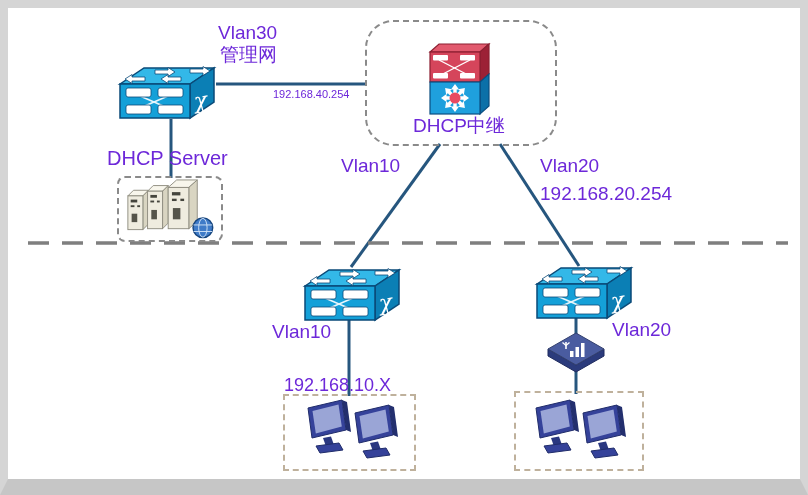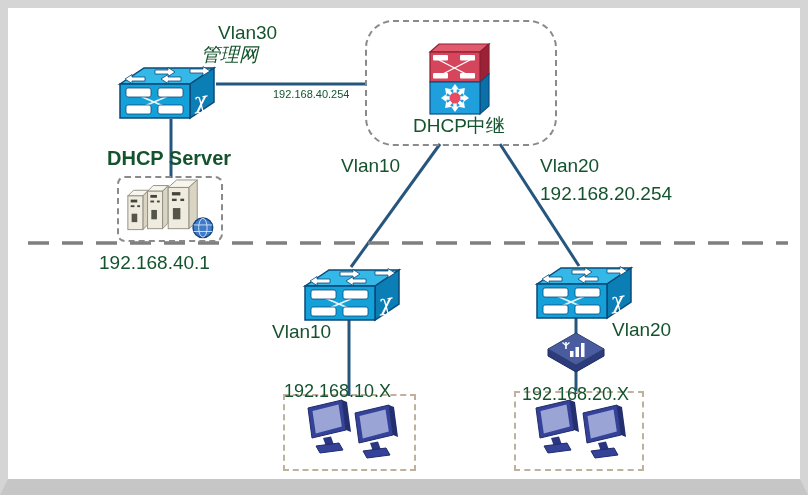--- a/index.html
+++ b/index.html
@@ -12,29 +12,29 @@
   }
   .frame{
     position:absolute;inset:0;
     border:8px solid #d5d5d5;
     border-bottom:16px solid #c6c6c6;
     pointer-events:none;
     z-index:50;
   }
   .lbl{
     position:absolute;
-    color:#14532d;
+    color:#6d28d9;
     font-size:19px;
     line-height:1.15;
     white-space:nowrap;
     z-index:30;
   }
-  .ip{font-size:18px;margin-top:6px;}
+  .ip{font-size:18px;}
   .small-ip{font-size:11px;}
-  .bold{font-weight:bold;font-size:20px;}
+  .bold{font-weight:normal;font-size:20px;}
   .dashbox-gray{
     position:absolute;
     border:2px dashed #8a8a8a;
     z-index:5;
   }
   .dashbox-tan{
     position:absolute;
     border:2px dashed #bfb19c;
     z-index:5;
   }
@@ -220,30 +220,28 @@
     <g transform="translate(47,5)">
       <polygon points="36,1 41,3 45,33 40,31" fill="#232F6E"></polygon>
       <polygon points="2,9 36,1 40,31 6,39" fill="#35429A" stroke="#202C6A" stroke-width="1"></polygon>
       <polygon points="6.5,12 32.5,5.5 35.8,27.5 9.8,34.5" fill="#9AA5D6"></polygon>
       <polygon points="17,39 25,37.5 28,46 20,47.5" fill="#2A3780"></polygon>
       <polygon points="10,47 33,44 37,51 14,54" fill="#35429A" stroke="#202C6A" stroke-width="1"></polygon>
     </g>
   </svg>
 
   <div class="lbl" style="left:218px;top:22px;">Vlan30</div>
-  <div class="lbl" style="left:201px;top:44px;font-style:italic;">管理网</div>
+  <div class="lbl" style="left:220px;top:44px;">管理网</div>
   <div class="lbl small-ip" style="left:273px;top:88px;">192.168.40.254</div>
   <div class="lbl" style="left:413px;top:115px;text-align:center;">DHCP中继</div>
   <div class="lbl bold" style="left:107px;top:147px;">DHCP Server</div>
-  <div class="lbl" style="left:99px;top:252px;">192.168.40.1</div>
 
   <div class="lbl" style="left:341px;top:155px;">Vlan10</div>
   <div class="lbl" style="left:540px;top:155px;">Vlan20</div>
   <div class="lbl" style="left:540px;top:183px;text-align:center;">192.168.20.254</div>
 
   <div class="lbl" style="left:272px;top:321px;">Vlan10</div>
   <div class="lbl" style="left:612px;top:319px;">Vlan20</div>
 
   <div class="lbl ip" style="left:284px;top:375px;">192.168.10.X</div>
-  <div class="lbl ip" style="left:522px;top:378px;">192.168.20.X</div>
 
   <div class="frame"></div>
 </div>
 
 </body></html>

